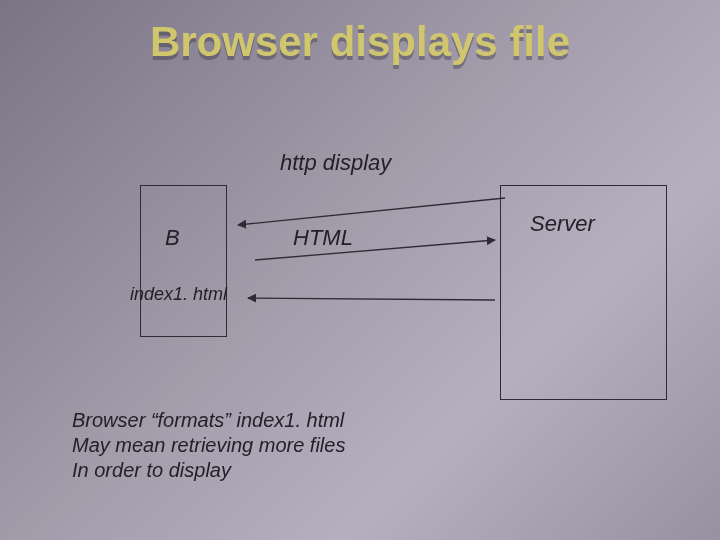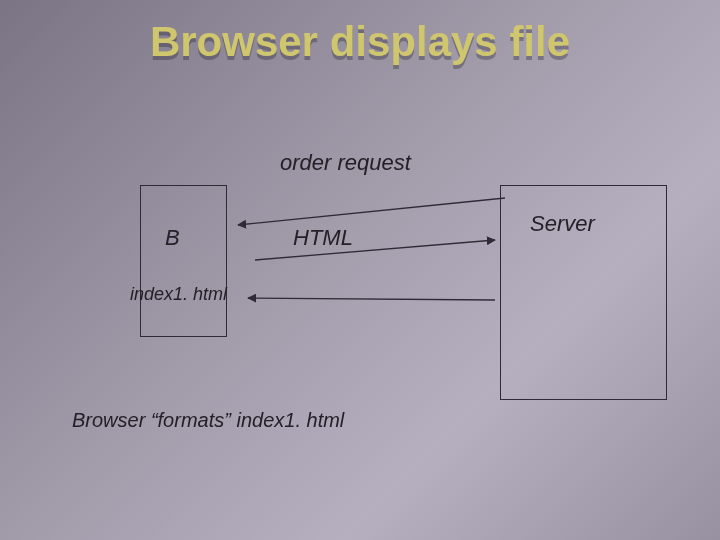--- a/index.html
+++ b/index.html
@@ -48,32 +48,34 @@
 </style>
 </head>
 <body>
 
 <div class="title-shadow">Browser displays file</div>
 <div class="title-main">Browser displays file</div>
 
 <div id="box-b" class="box"></div>
 <div id="box-server" class="box"></div>
 
-<div id="lbl-http" class="lbl">order request</div>
+<div id="lbl-http" class="lbl">http display</div>
 <div id="lbl-b" class="lbl">B</div>
 <div id="lbl-html" class="lbl">HTML</div>
 <div id="lbl-server" class="lbl">Server</div>
 <div id="lbl-index" class="lbl">index1. html</div>
 
 <svg class="arrows" viewBox="0 0 720 540">
   <defs>
     <marker id="ah" viewBox="0 0 10 10" refX="9" refY="5" markerWidth="7" markerHeight="7" orient="auto-start-reverse">
       <path d="M0,0 L10,5 L0,10 Z" fill="#2e2b36"></path>
     </marker>
   </defs>
   <line x1="505" y1="198" x2="238" y2="225" stroke="#2e2b36" stroke-width="1.3" marker-end="url(#ah)"></line>
   <line x1="255" y1="260" x2="495" y2="240" stroke="#2e2b36" stroke-width="1.3" marker-end="url(#ah)"></line>
   <line x1="495" y1="300" x2="248" y2="298" stroke="#2e2b36" stroke-width="1.3" marker-end="url(#ah)"></line>
 </svg>
 
 <div class="caption">
   <div>Browser  “formats” index1. html</div>
+  <div>May mean retrieving more files</div>
+  <div>In order to display</div>
 </div>
 
 </body></html>

